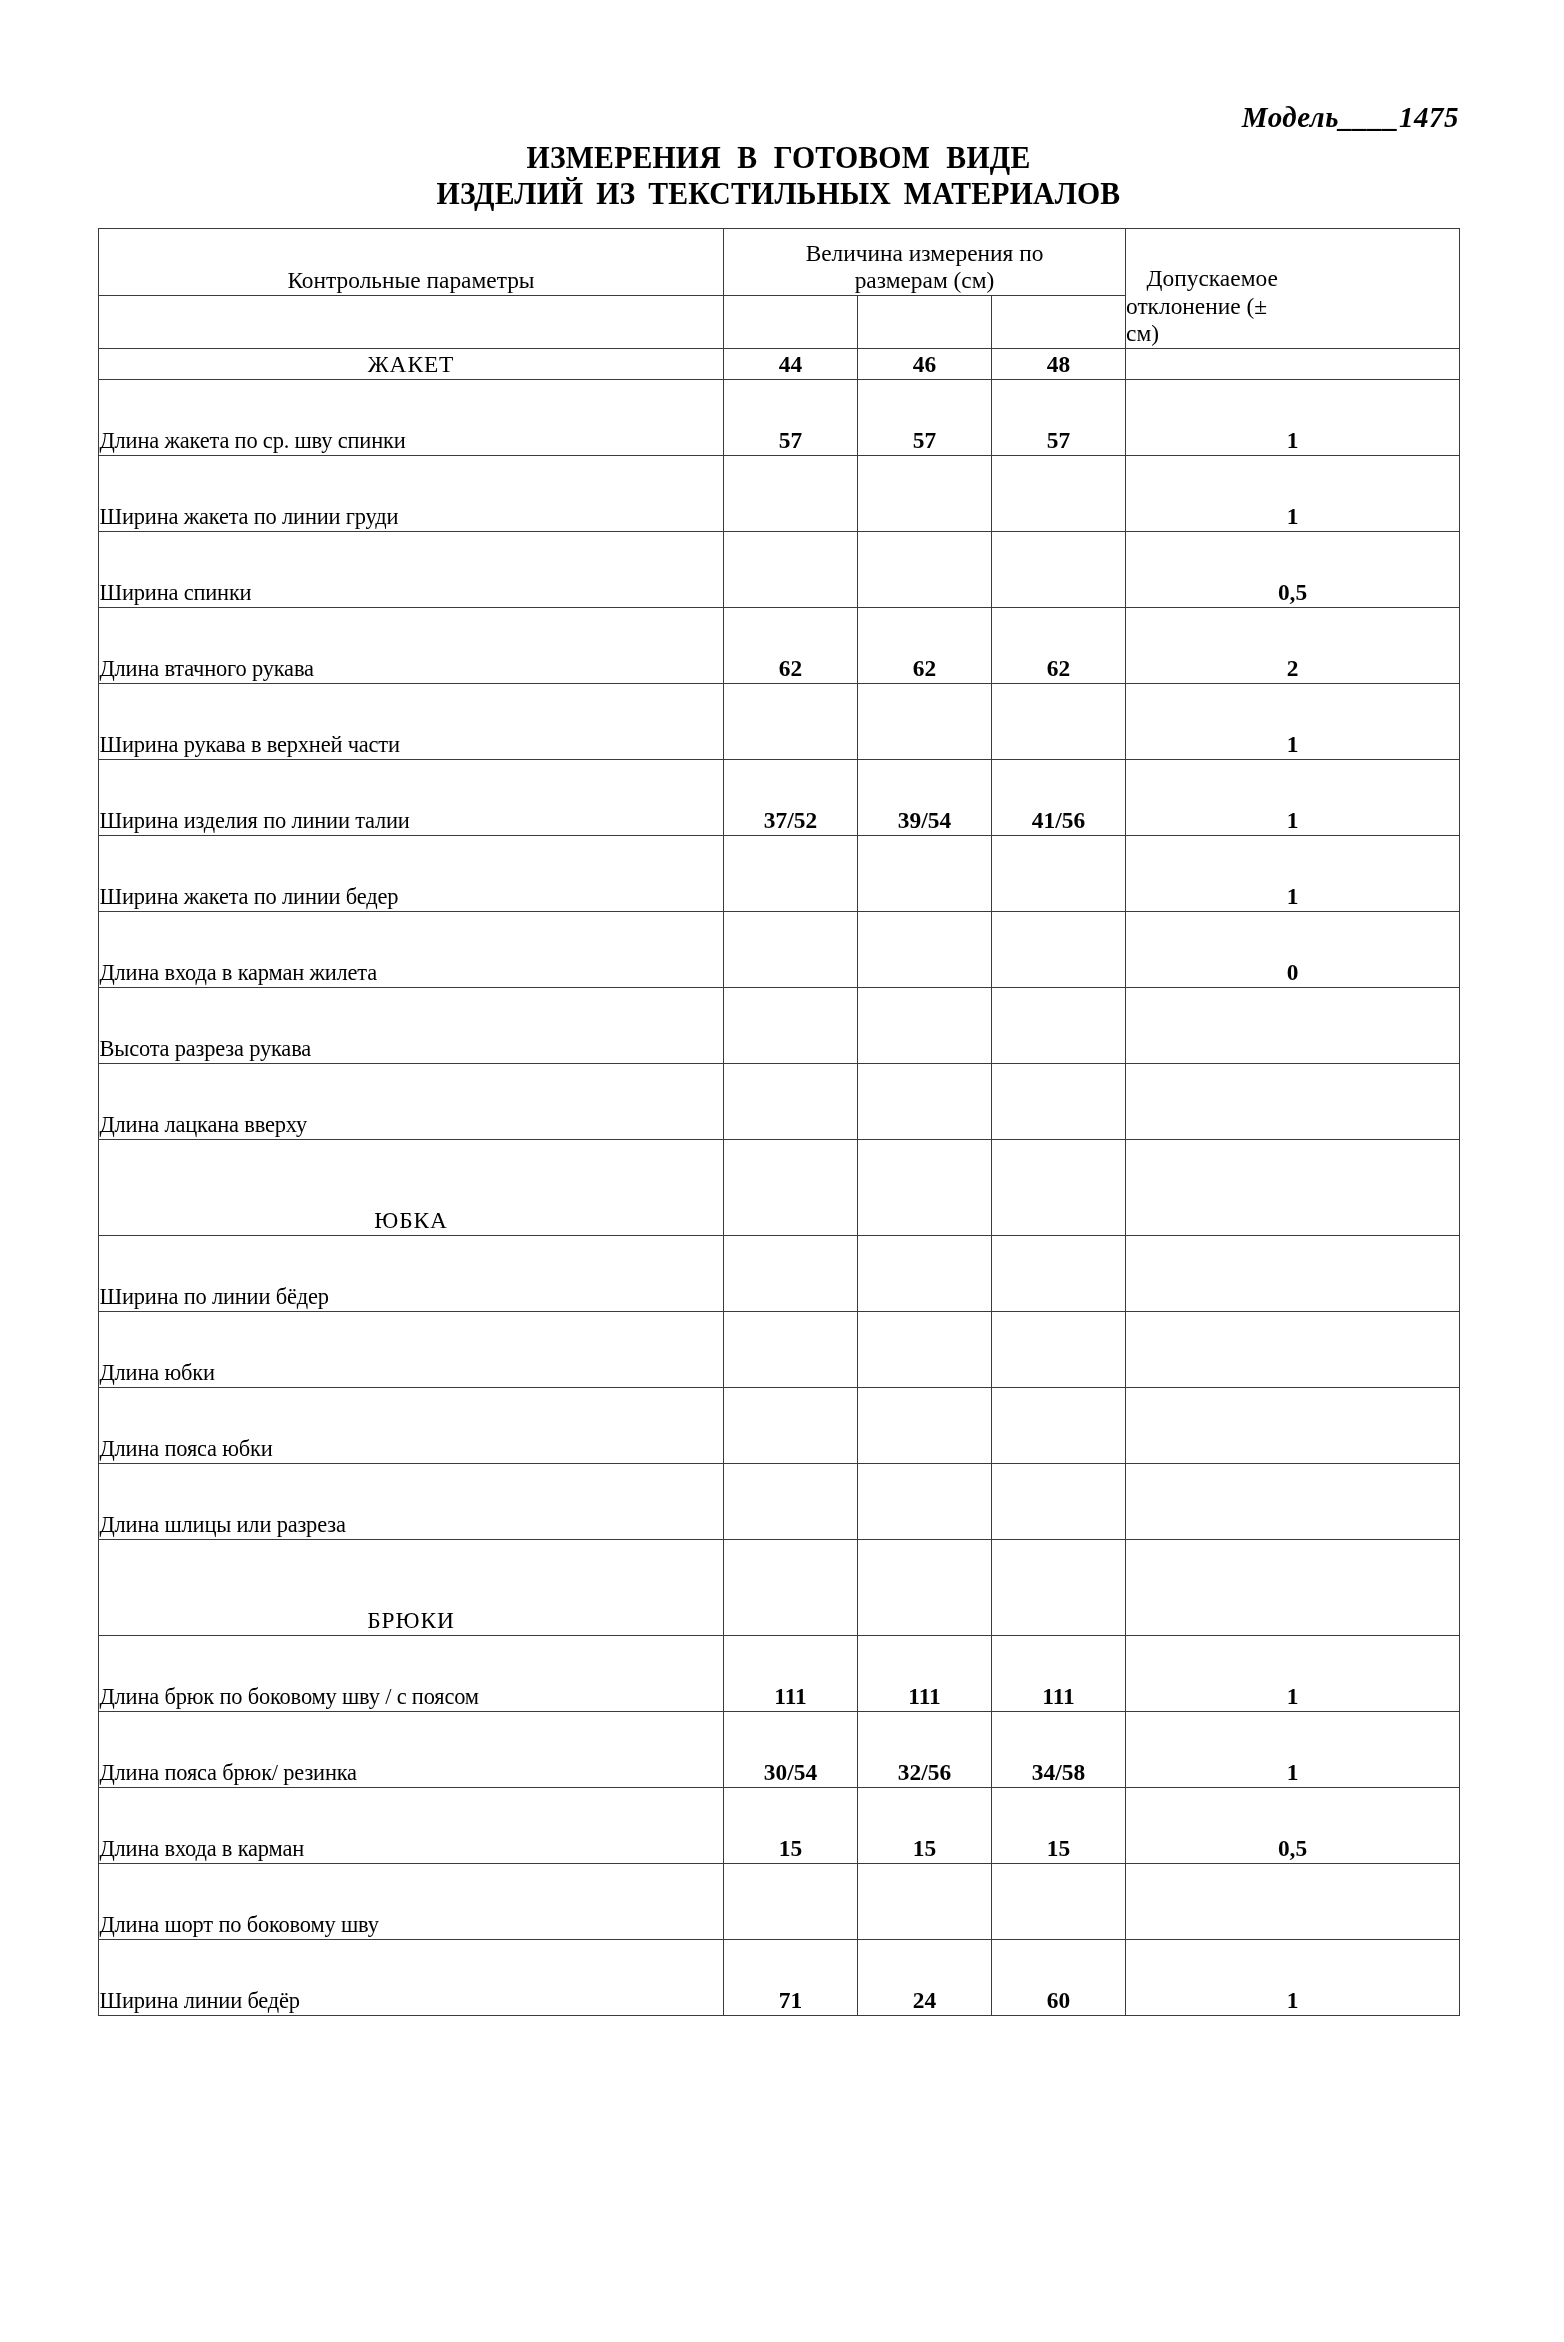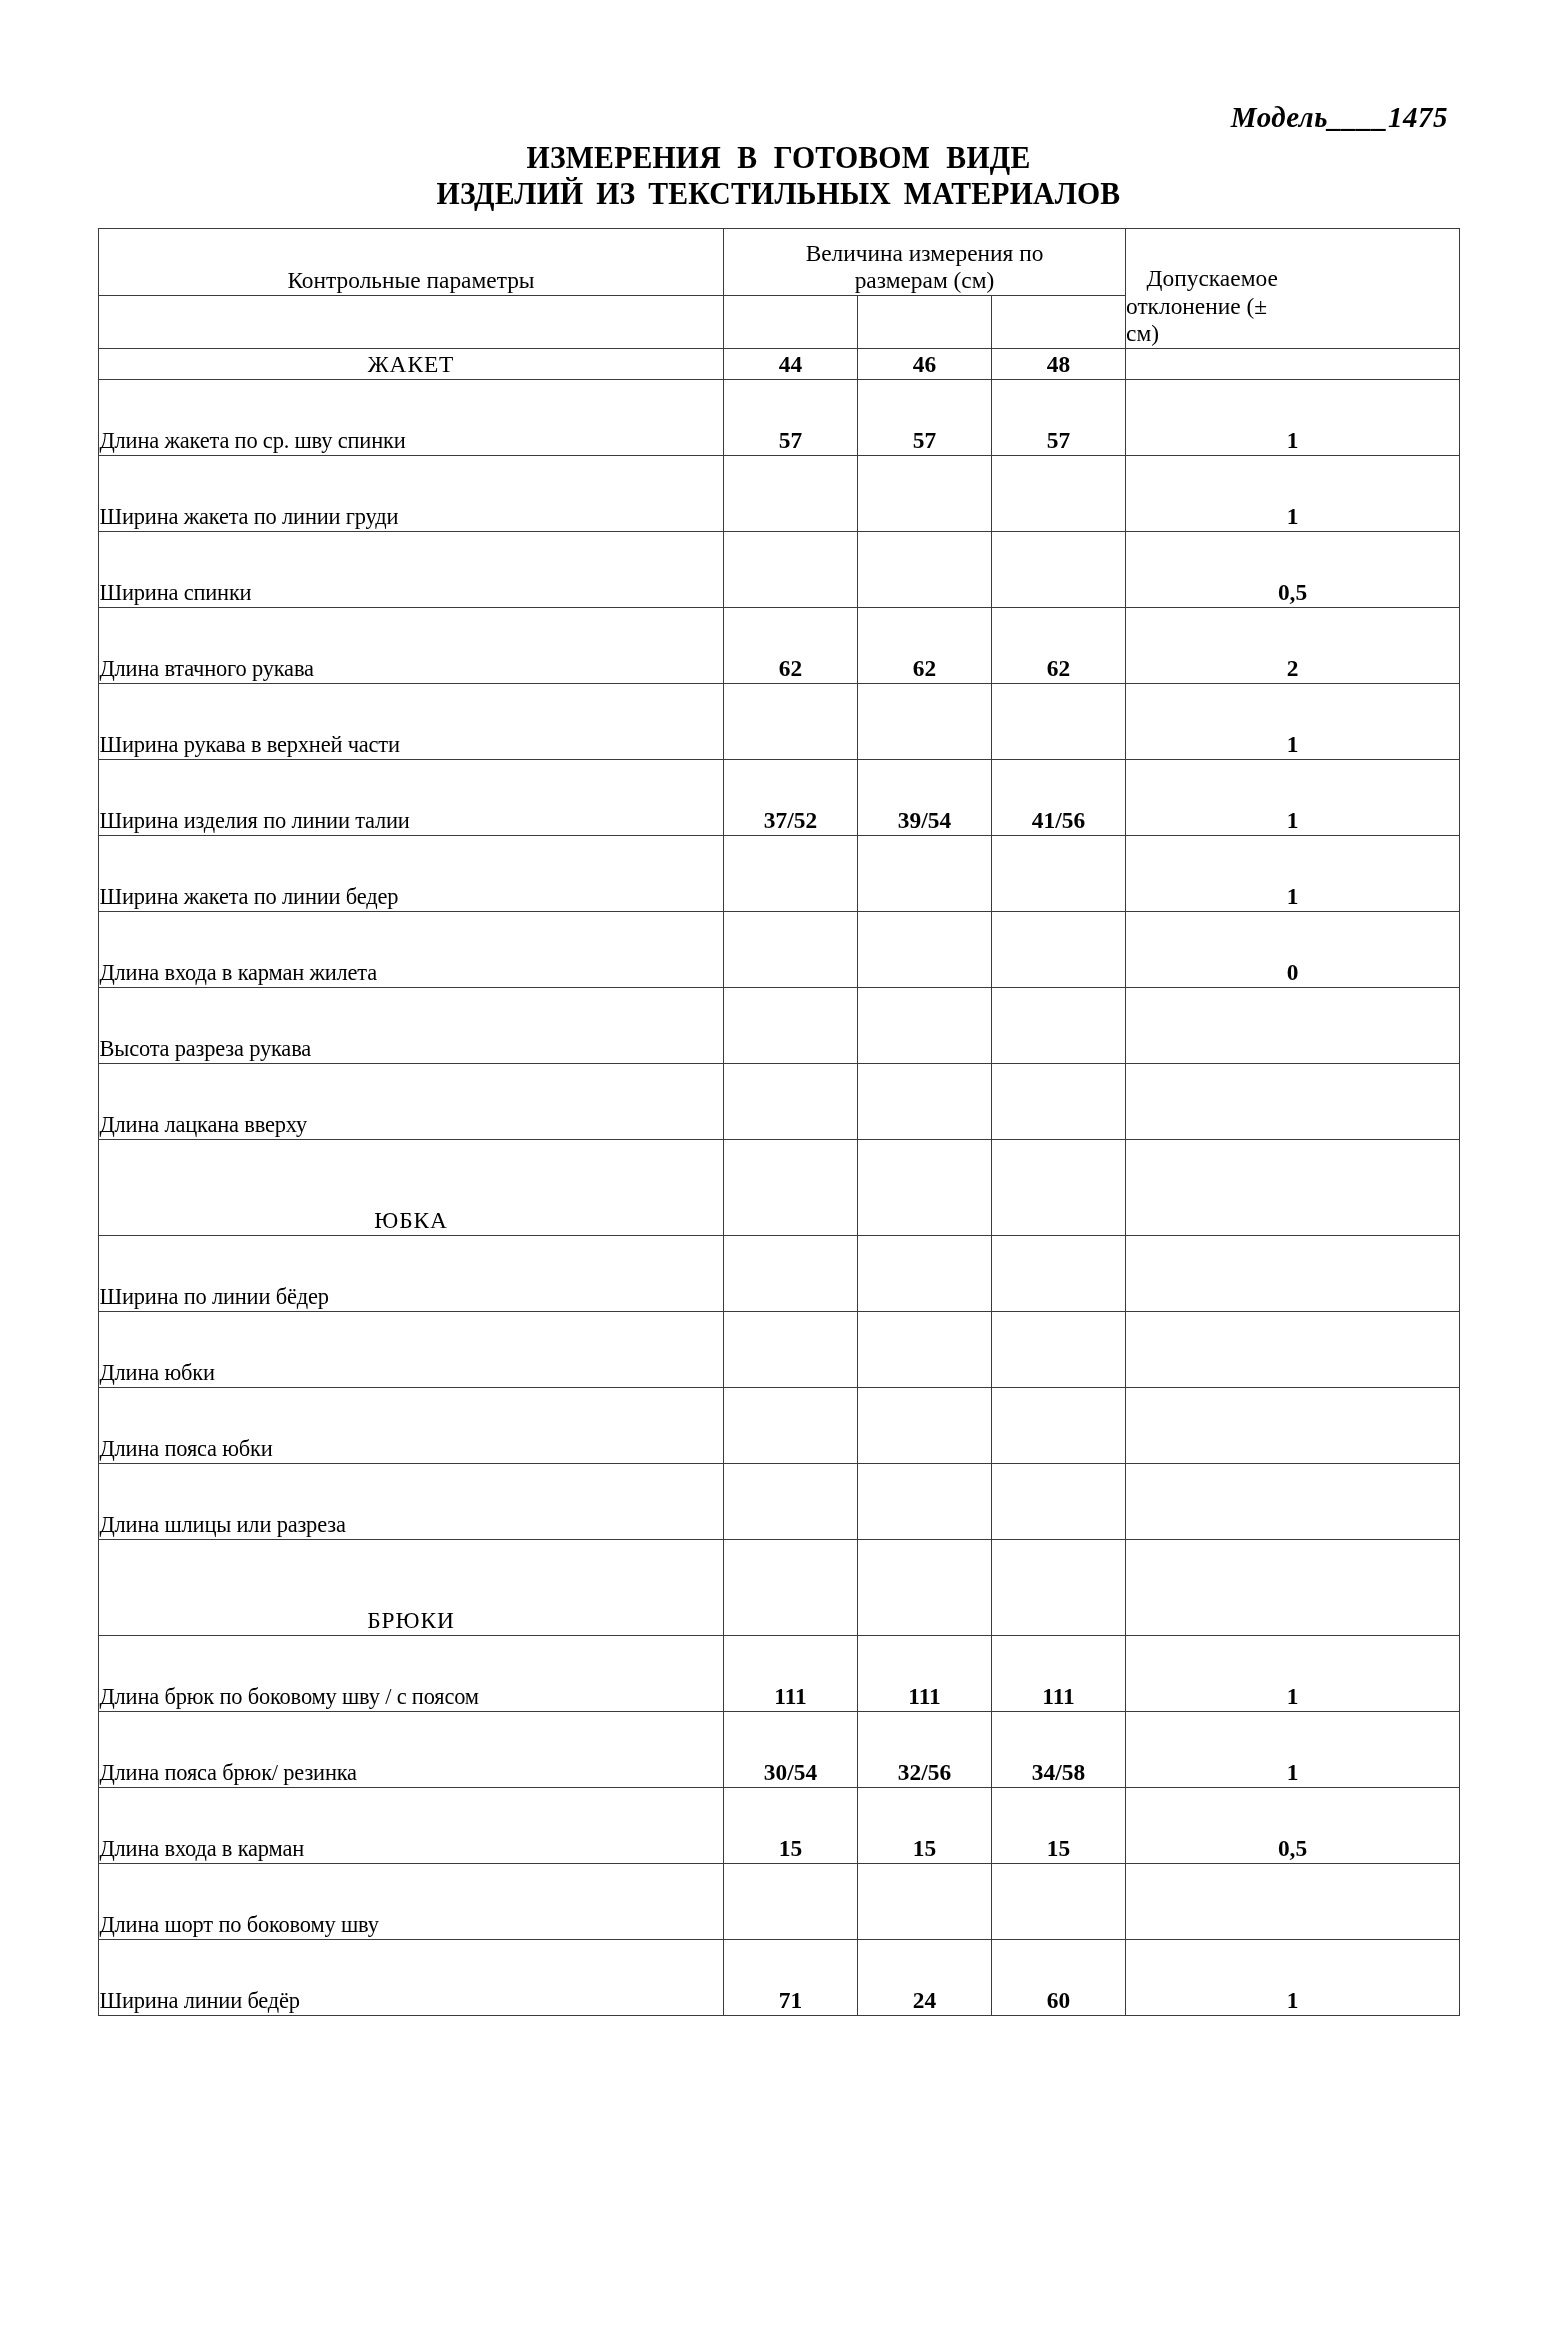--- a/index.html
+++ b/index.html
@@ -13,21 +13,21 @@
     font-family: "Liberation Serif", "DejaVu Serif", serif;
     color: #000000;
     position: relative;
     overflow: hidden;
   }
 
   
   #model-line {
     position: absolute;
     top: 101px;
-    left: 5px;
+    left: 16px;
     width: 1443px;
     text-align: right;
     font-size: 29px;
     font-weight: bold;
     font-style: italic;
     letter-spacing: 0.5px;
     white-space: nowrap;
   }
 
   

